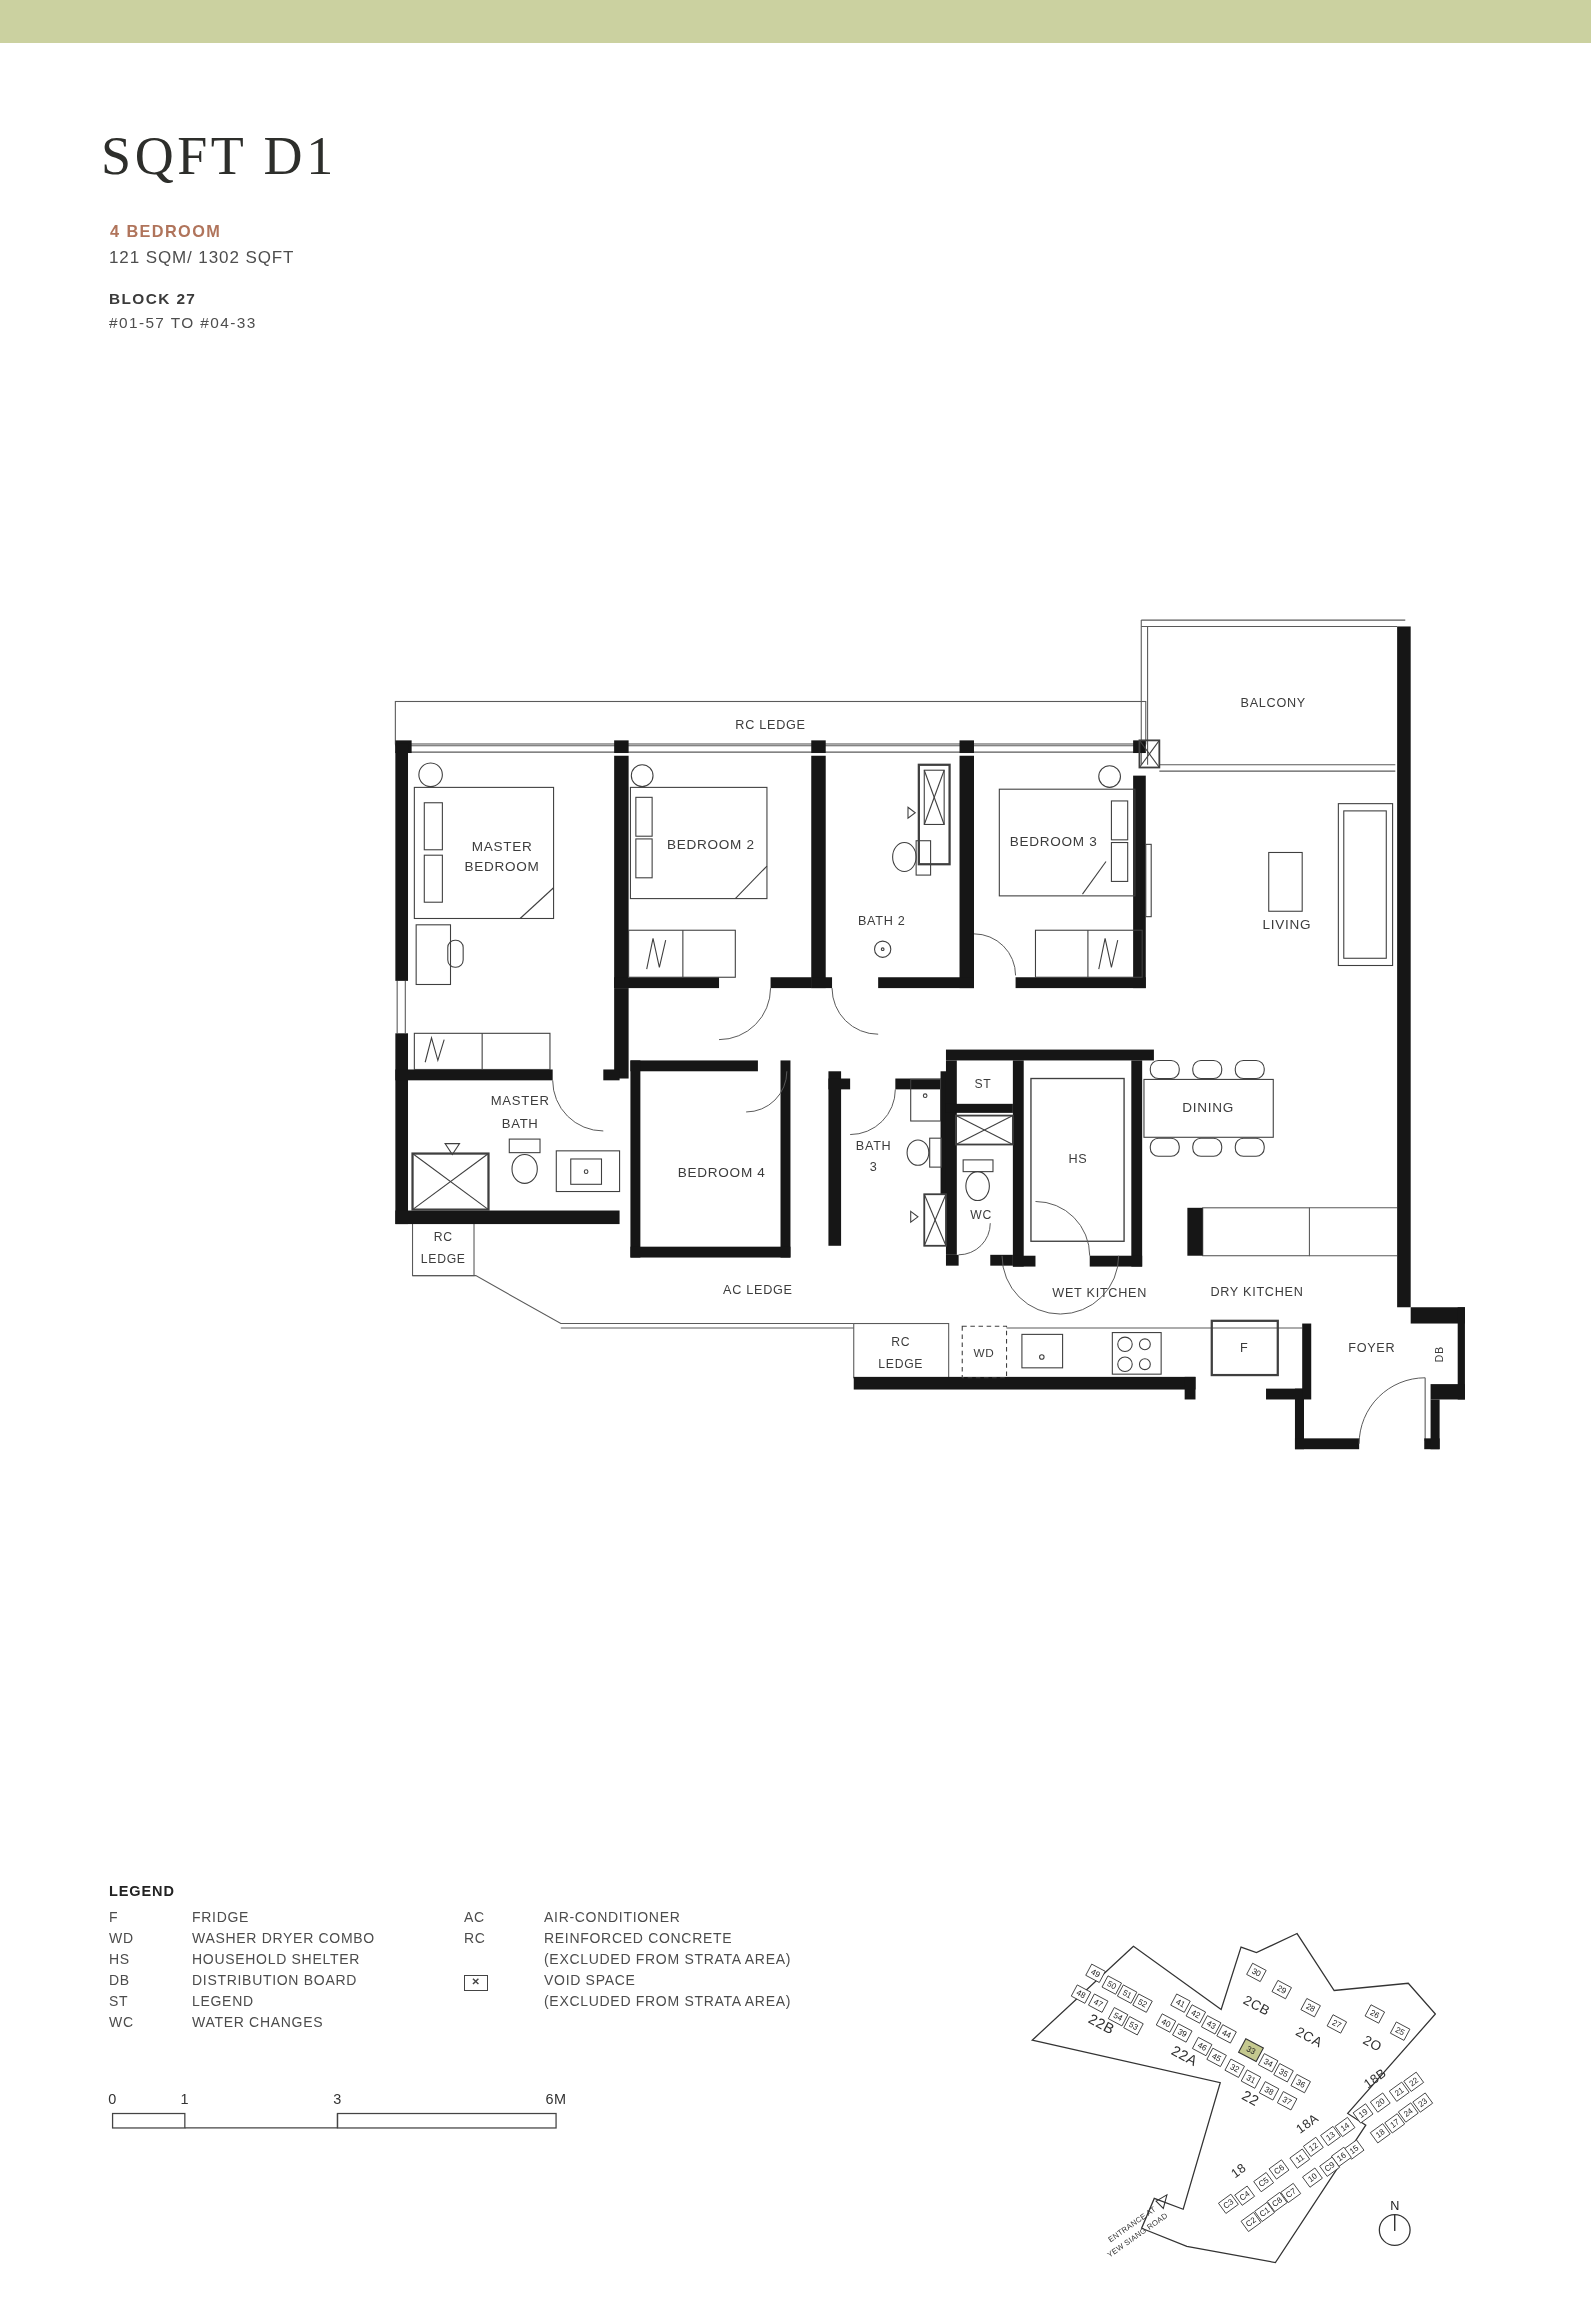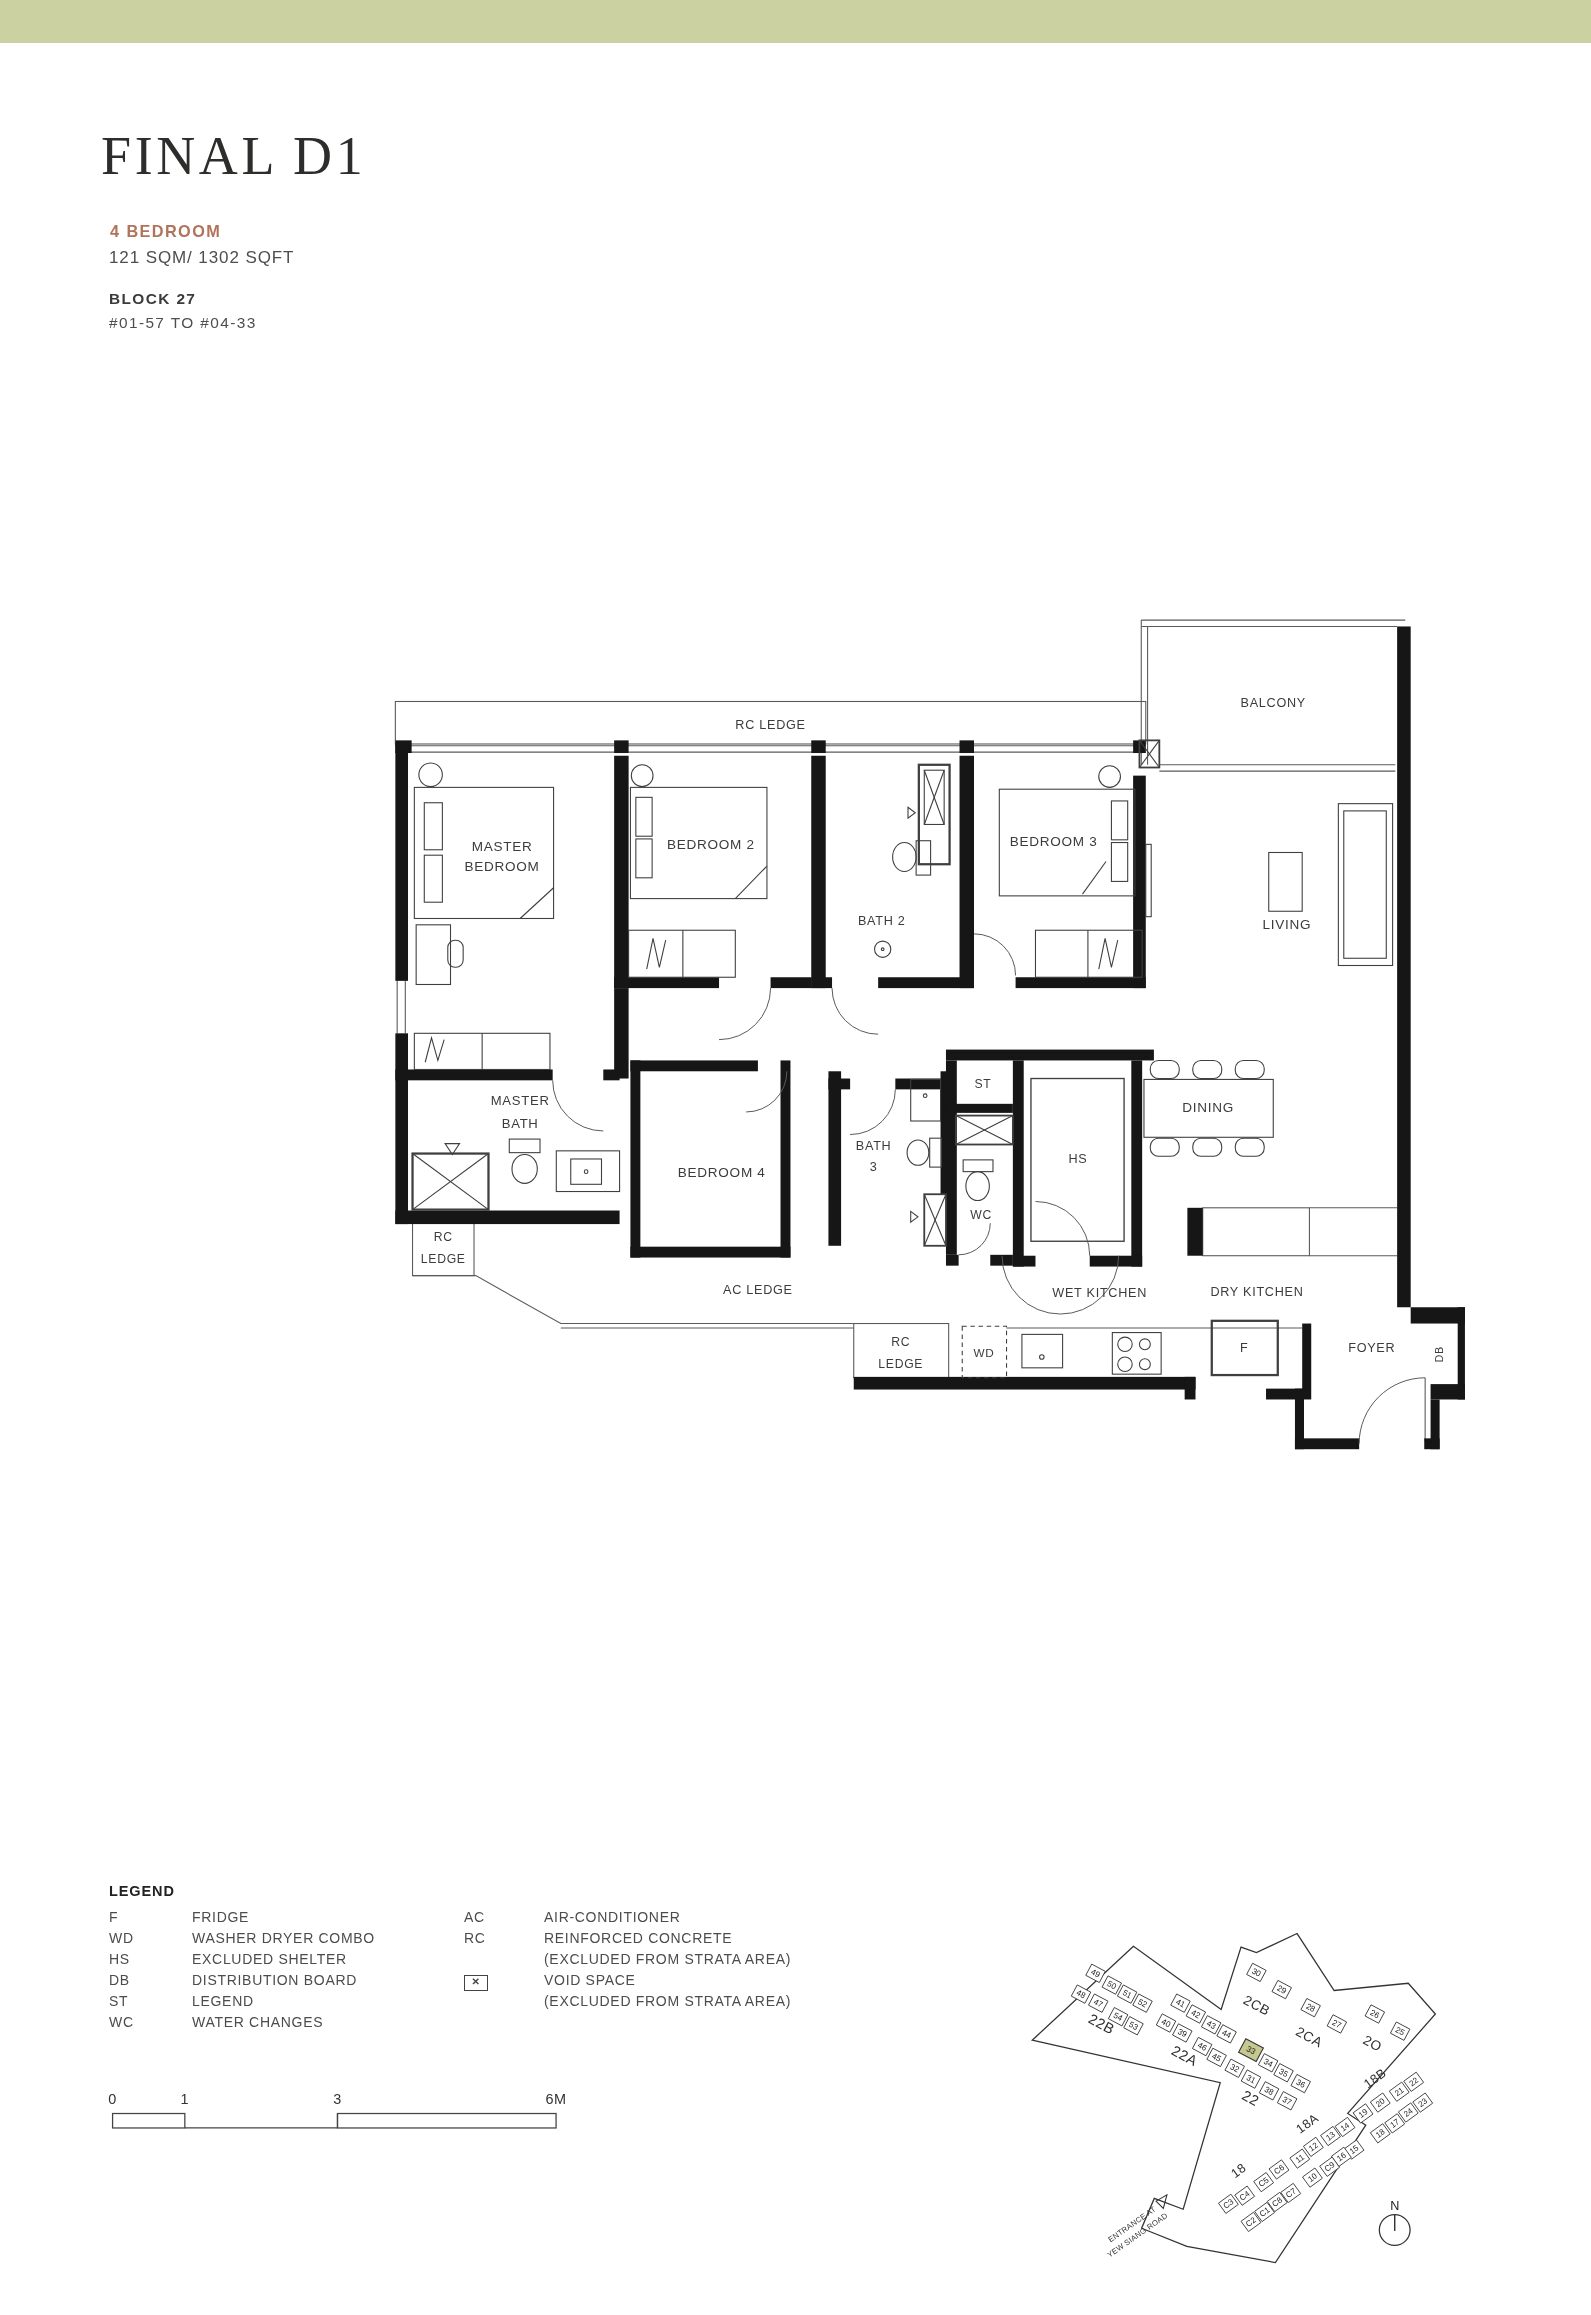--- a/index.html
+++ b/index.html
@@ -29,21 +29,21 @@
   .disclaimer{position:absolute;left:109px;top:2149px;font-size:13.6px;line-height:22px;
               letter-spacing:0.5px;color:#5a5a5a;white-space:pre-line;}
   .sitewrap{position:absolute;left:986px;top:1854px;width:605px;height:461px;}
   svg text{font-family:"Liberation Sans",sans-serif;}
 </style>
 </head>
 <body>
 
 <div class="page" style="--band: #cbd1a0; --accent: #b0745b;">
   <div class="topband"></div>
-  <div class="title">FINAL D1</div>
+  <div class="title">SQFT D1</div>
   <div class="bedroom">4 BEDROOM</div>
   <div class="area">121 SQM/ 1302 SQFT</div>
   <div class="block">BLOCK 27</div>
   <div class="units">#01-57 TO #04-33</div>
 
   <div class="planwrap">
   <svg width="1113" height="877" viewBox="0 0 1230 970">
 
     <g stroke="#5a5a5a" stroke-width="1.2" fill="none">
       <rect x="22" y="120" width="830" height="47"></rect>
@@ -269,21 +269,21 @@
           <div class="lrow">
             <span class="k">F</span>
             <span class="d">FRIDGE</span>
           </div>
           <div class="lrow">
             <span class="k">WD</span>
             <span class="d">WASHER DRYER COMBO</span>
           </div>
           <div class="lrow">
             <span class="k">HS</span>
-            <span class="d">EXCLUDED SHELTER</span>
+            <span class="d">HOUSEHOLD SHELTER</span>
           </div>
           <div class="lrow">
             <span class="k">DB</span>
             <span class="d">DISTRIBUTION BOARD</span>
           </div>
           <div class="lrow">
             <span class="k">ST</span>
             <span class="d">LEGEND</span>
           </div>
           <div class="lrow">

